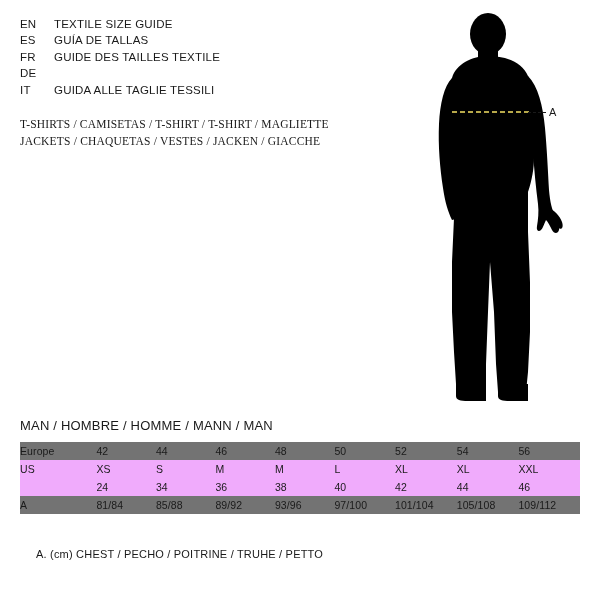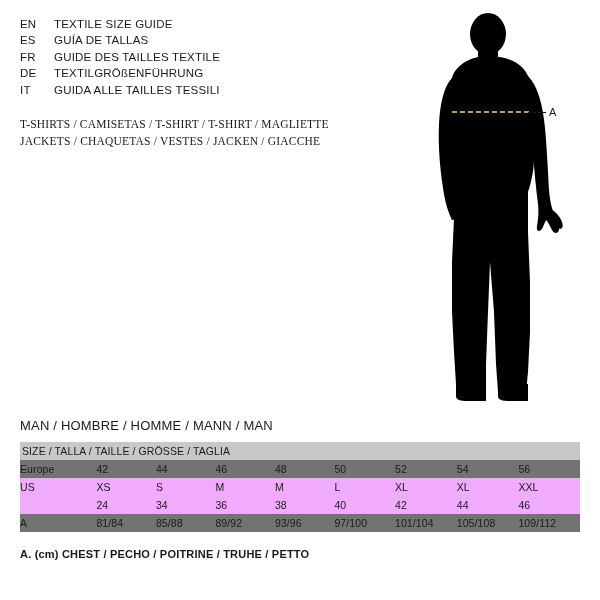--- a/index.html
+++ b/index.html
@@ -137,26 +137,25 @@
   td.val, th.val {
     width: 67px;
   }
   tr.row-head th.col-label {
     padding-left: 2px;
   }
 
   
   .footnote {
     position: absolute;
-    left: 20px;
+    left: 36px;
     top: 548px;
     font-size: 11px;
     letter-spacing: 0.2px;
     white-space: nowrap;
-    font-weight: bold;
   }
 </style>
 </head>
 <body>
 
 <div class="page">
 
   <div class="lang-block">
     <div class="lang-row">
       <span class="lang-code">EN</span>
@@ -165,25 +164,24 @@
     <div class="lang-row">
       <span class="lang-code">ES</span>
       <span class="lang-text">GUÍA DE TALLAS</span>
     </div>
     <div class="lang-row">
       <span class="lang-code">FR</span>
       <span class="lang-text">GUIDE DES TAILLES TEXTILE</span>
     </div>
     <div class="lang-row">
       <span class="lang-code">DE</span>
-      <span class="lang-text">TEXTILGRÖßENFÜHRUNG</span>
     </div>
     <div class="lang-row">
       <span class="lang-code">IT</span>
-      <span class="lang-text">GUIDA ALLE TAILLES TESSILI</span>
+      <span class="lang-text">GUIDA ALLE TAGLIE TESSILI</span>
     </div>
   </div>
 
   <div class="categories">
     <div class="cat-line">T-SHIRTS / CAMISETAS / T-SHIRT / T-SHIRT / MAGLIETTE</div>
     <div class="cat-line">JACKETS / CHAQUETAS / VESTES / JACKEN / GIACCHE</div>
   </div>
 
   <div class="figure-wrap">
     <svg width="190" height="390" viewBox="0 0 190 390" xmlns="http://www.w3.org/2000/svg">
@@ -255,23 +253,20 @@
     </svg>
   </div>
   <div class="callout-dashes"></div>
   <div class="callout-label">A</div>
 
   <div class="man-heading">MAN / HOMBRE / HOMME / MANN / MAN</div>
 
   <div class="table-wrap">
     <table class="size-table">
       <tbody>
-        <tr class="row-head">
-          <th class="col-label" colspan="9">SIZE / TALLA / TAILLE / GRÖSSE / TAGLIA</th>
-        </tr>
         <tr class="row-plain">
           <td class="col-label">Europe</td>
           <td class="val">42</td>
           <td class="val">44</td>
           <td class="val">46</td>
           <td class="val">48</td>
           <td class="val">50</td>
           <td class="val">52</td>
           <td class="val">54</td>
           <td class="val">56</td>

